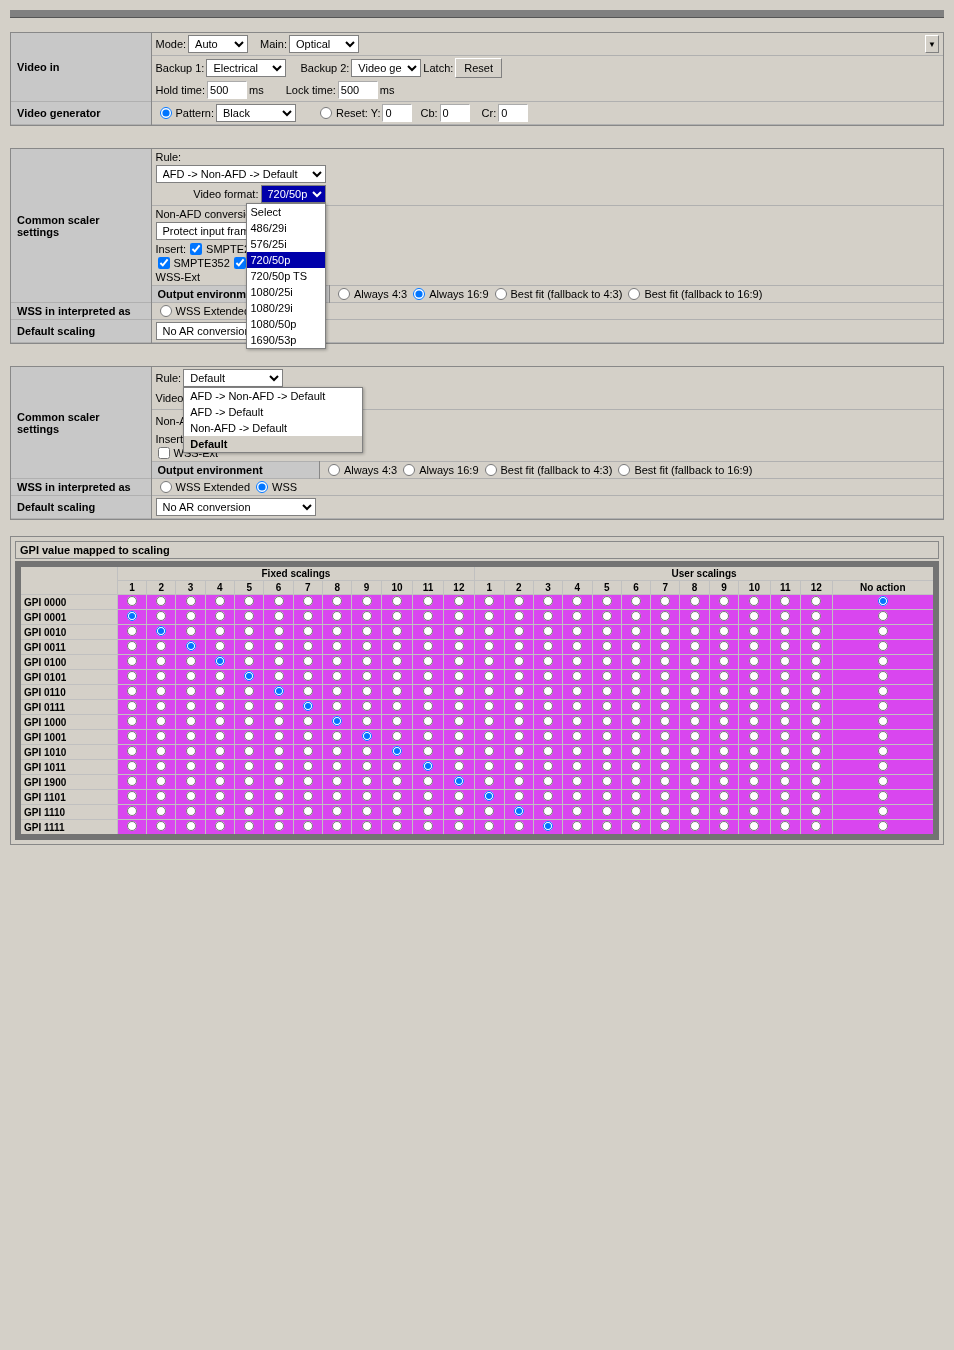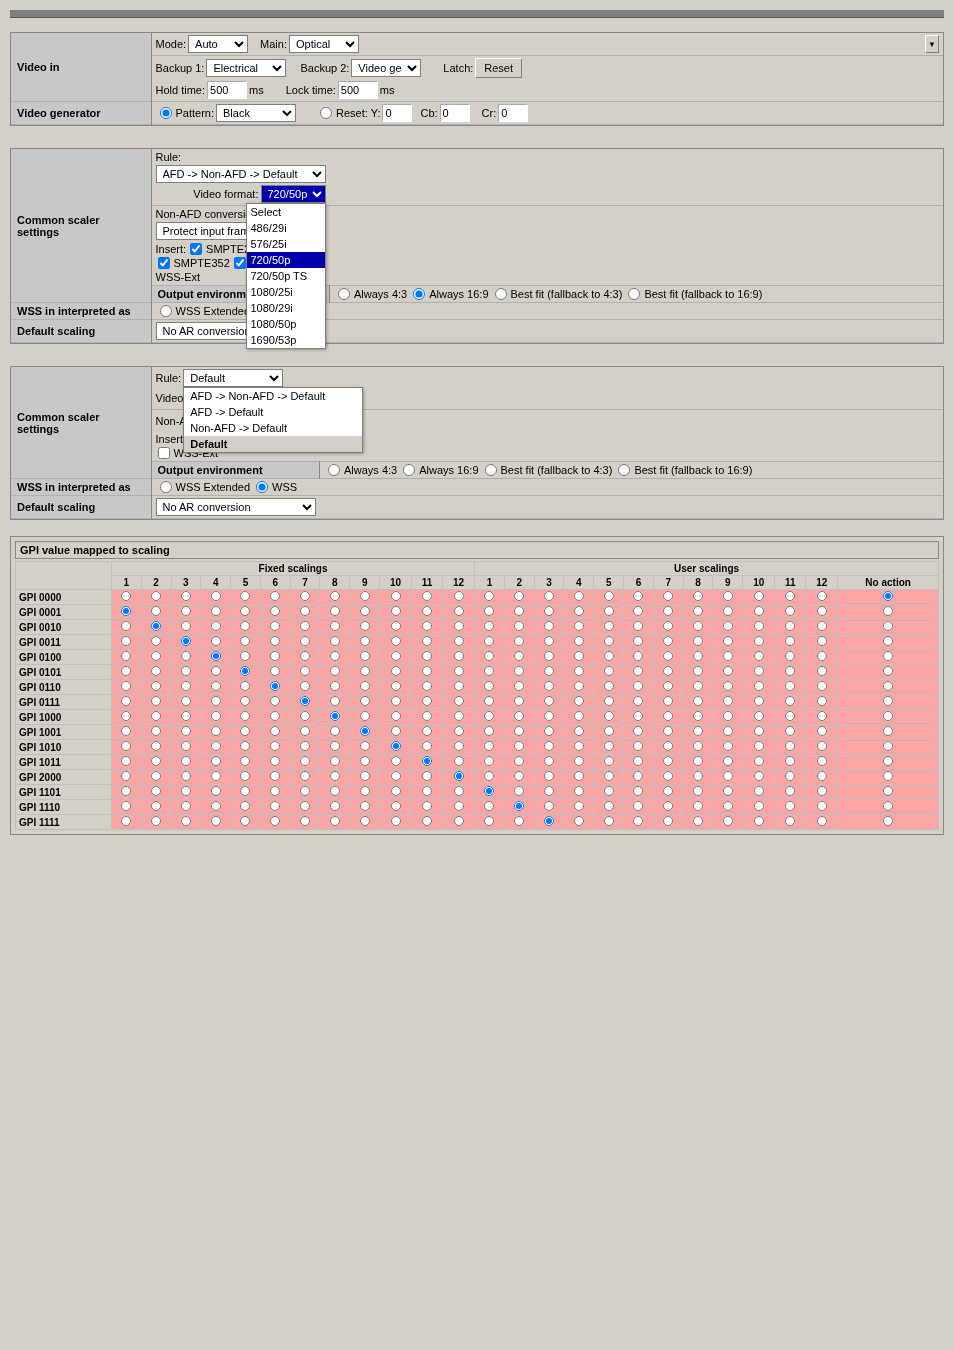--- a/index.html
+++ b/index.html
@@ -78,22 +78,22 @@
       align-items: center;
       justify-content: center;
       cursor: pointer;
       font-size: 8px;
     }
 
     
     .gpi-table {
       border-collapse: collapse;
       font-size: 10px;
-      background: #fca5a5;
-      border: 1px solid #737373;
+      background: #d946ef;
+      border: 6px solid #737373;
       width: 100%;
     }
     .gpi-table th, .gpi-table td {
       border: 1px solid #c0c0c0;
       padding: 1px 2px;
       text-align: center;
       white-space: nowrap;
     }
     .gpi-table th {
       background: #d4d0c8;
@@ -190,21 +190,21 @@
         <td class="content-cell">
           <div class="flex-row">
             <span>Backup 1:</span>
             <select style="width:80px;">
               <option>Electrical</option>
             </select>
             <span style="margin-left:12px;">Backup 2:</span>
             <select style="width:70px;">
               <option>Video gen.</option>
             </select>
-            <span style="margin-left:20px;">Latch:</span>
+            <span style="">Latch:</span>
             <button class="btn">Reset</button>
           </div>
           <div class="flex-row" style="margin-top:3px;">
             <span>Hold time:</span>
             <input class="text-input" type="text" value="500" style="width: 40px;">
             <span>ms</span>
             <span style="margin-left:20px;">Lock time:</span>
             <input class="text-input" type="text" value="500" style="width: 40px;">
             <span>ms</span>
           </div>
@@ -793,21 +793,21 @@
             <td><input type="radio" name="gpi_row_11" style=""></td>
             <td><input type="radio" name="gpi_row_11" style=""></td>
             <td><input type="radio" name="gpi_row_11" style=""></td>
             <td><input type="radio" name="gpi_row_11" style=""></td>
             <td><input type="radio" name="gpi_row_11" style=""></td>
             <td><input type="radio" name="gpi_row_11" style=""></td>
             <td><input type="radio" name="gpi_row_11" style=""></td>
             <td><input type="radio" name="gpi_row_11" style=""></td>
           </tr>
           <tr>
-            <td class="row-label">GPI 2000</td>
+            <td class="row-label">GPI 1900</td>
             <td><input type="radio" name="gpi_row_12" style=""></td>
             <td><input type="radio" name="gpi_row_12" style=""></td>
             <td><input type="radio" name="gpi_row_12" style=""></td>
             <td><input type="radio" name="gpi_row_12" style=""></td>
             <td><input type="radio" name="gpi_row_12" style=""></td>
             <td><input type="radio" name="gpi_row_12" style=""></td>
             <td><input type="radio" name="gpi_row_12" style=""></td>
             <td><input type="radio" name="gpi_row_12" style=""></td>
             <td><input type="radio" name="gpi_row_12" style=""></td>
             <td><input type="radio" name="gpi_row_12" style=""></td>

